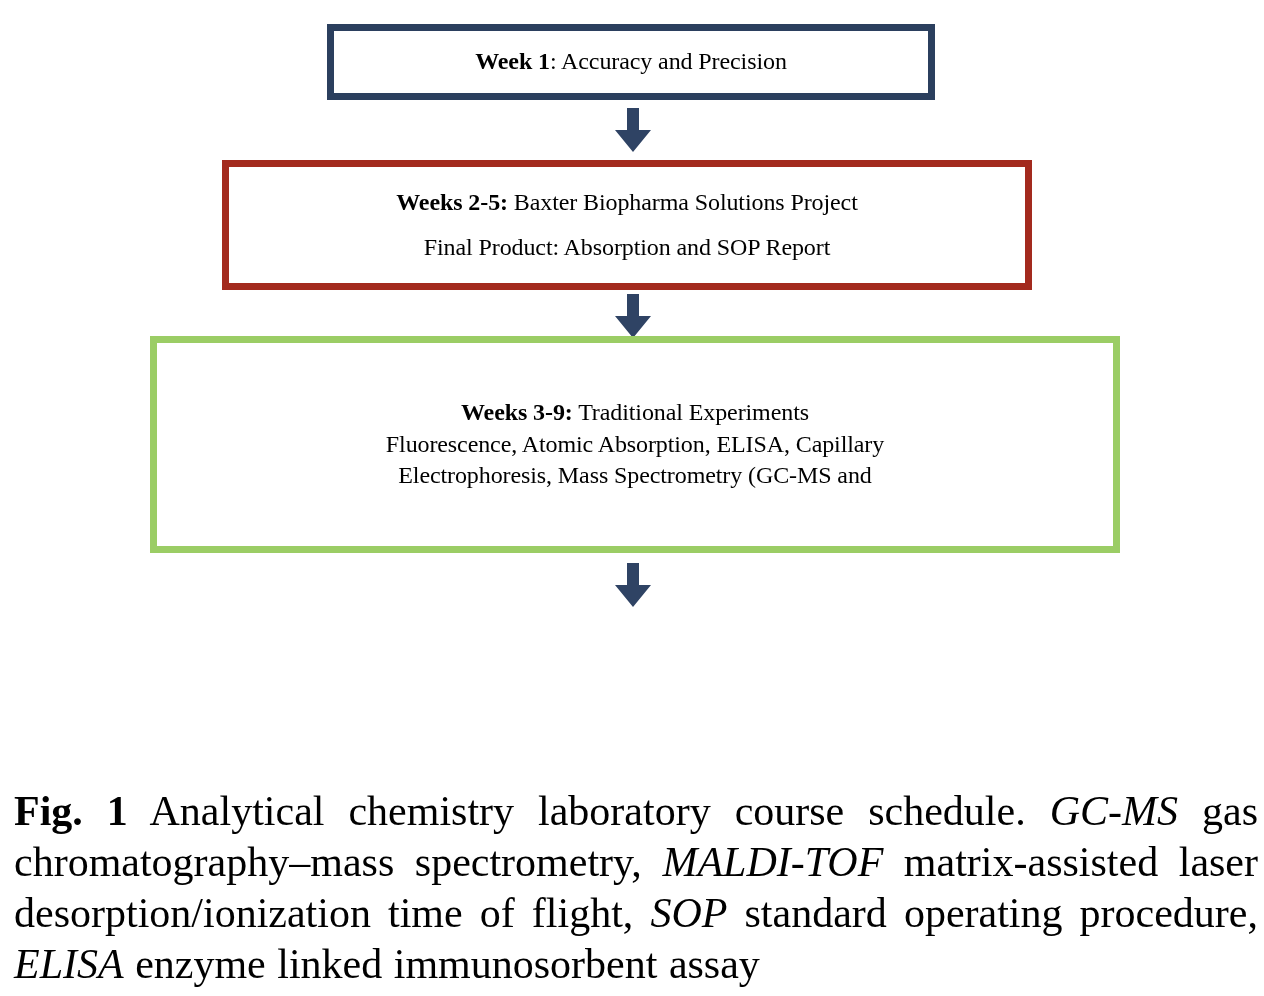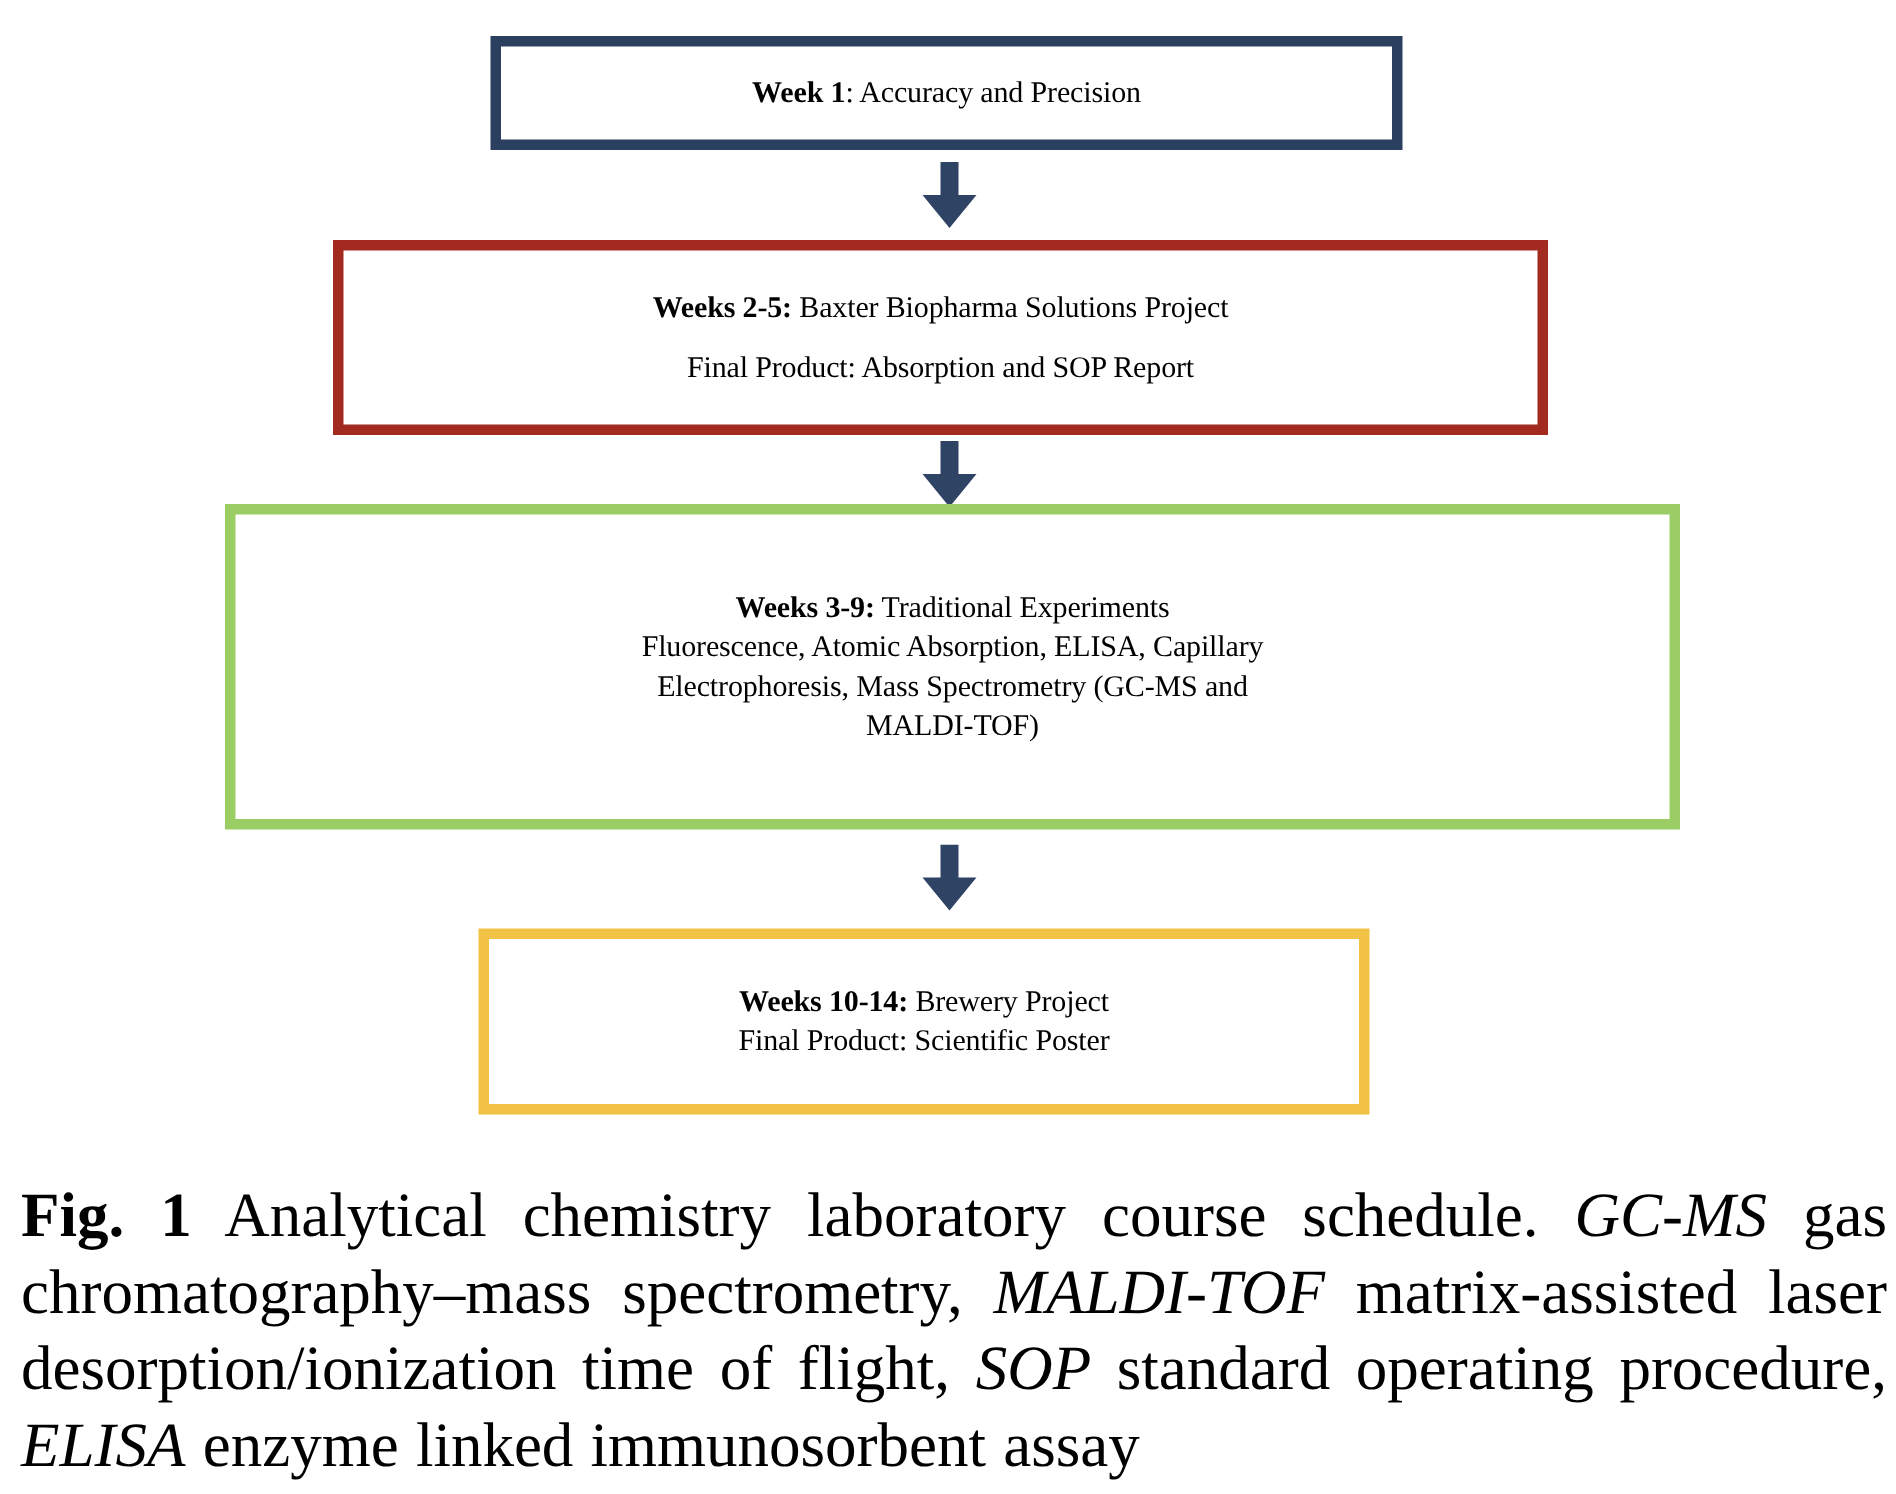--- a/index.html
+++ b/index.html
@@ -30,21 +30,21 @@
     background: #ffffff;
     display: flex;
     flex-direction: column;
     align-items: center;
     justify-content: center;
     text-align: center;
   }
   .flow-box .line {
     display: block;
     white-space: nowrap;
-    font-size: 20px;
+    font-size: 24px;
     line-height: 1.32;
     letter-spacing: -0.1px;
   }
   .flow-box .lead {
     font-weight: bold;
   }
 
   
   #box-week1 {
     left: 327px;
@@ -131,29 +131,24 @@
   <div class="arrow" id="arrow-2">
     <svg width="46" height="46" viewBox="0 0 46 46" aria-hidden="true">
       <polygon points="17,0 29,0 29,22 41,22 23,44 5,22 17,22" fill="#2F4364"></polygon>
     </svg>
   </div>
 
   <div class="flow-box" id="box-weeks39">
     <span class="line"><span class="lead">Weeks 3-9:</span><span> Traditional Experiments</span></span>
     <span class="line"><span>Fluorescence, Atomic Absorption, ELISA, Capillary</span></span>
     <span class="line"><span>Electrophoresis, Mass Spectrometry (GC-MS and</span></span>
-    <span class="line"><span>MALDI-TOF)</span></span>
   </div>
 
   <div class="arrow" id="arrow-3">
     <svg width="46" height="46" viewBox="0 0 46 46" aria-hidden="true">
       <polygon points="17,0 29,0 29,22 41,22 23,44 5,22 17,22" fill="#2F4364"></polygon>
     </svg>
   </div>
 
-  <div class="flow-box" id="box-weeks1014">
-    <span class="line"><span class="lead">Weeks 10-14:</span><span> Brewery Project</span></span>
-    <span class="line"><span>Final Product: Scientific Poster</span></span>
-  </div>
 
 </div>
 
 <div id="caption"><span class="fig-label">Fig. 1</span><span> Analytical chemistry laboratory course schedule. </span><span class="abbr">GC-MS</span><span> gas chromatography–mass spectrometry, </span><span class="abbr">MALDI-TOF</span><span> matrix-assisted laser desorption/ionization time of flight, </span><span class="abbr">SOP</span><span> standard operating procedure, </span><span class="abbr">ELISA</span><span> enzyme linked immunosorbent assay</span></div>
 
 </body></html>

